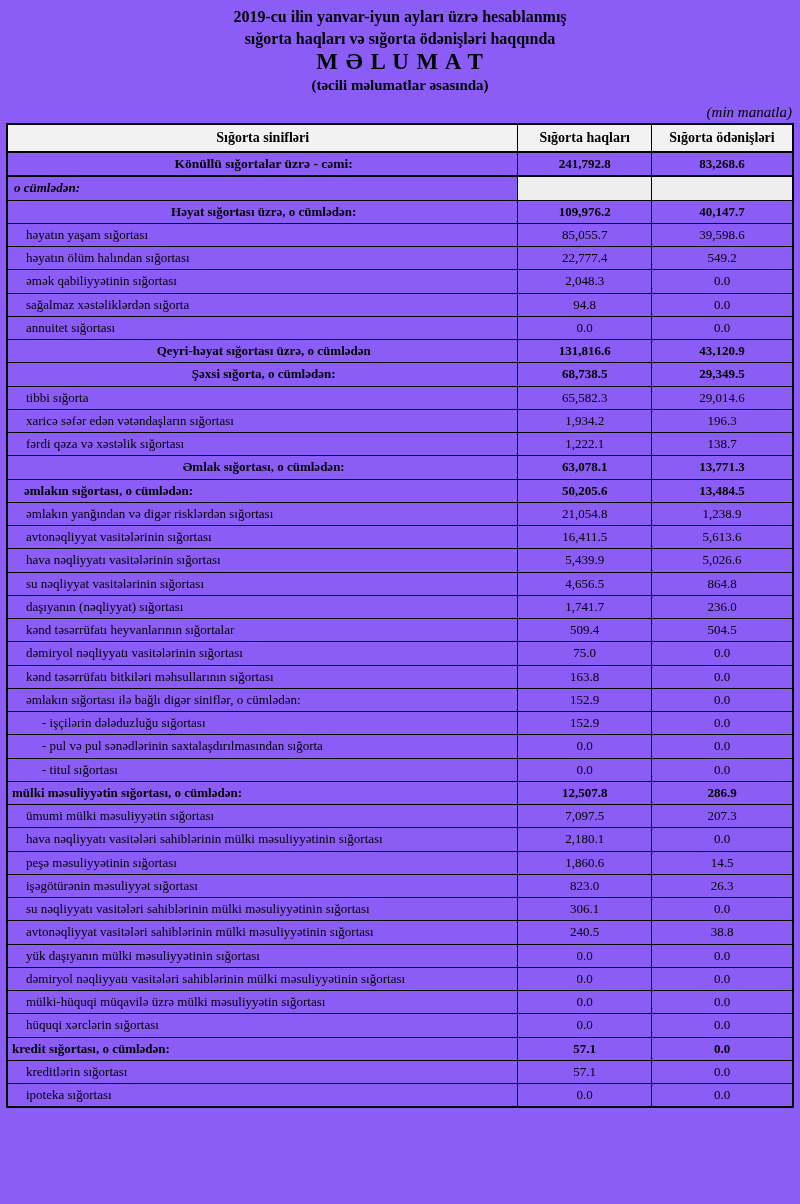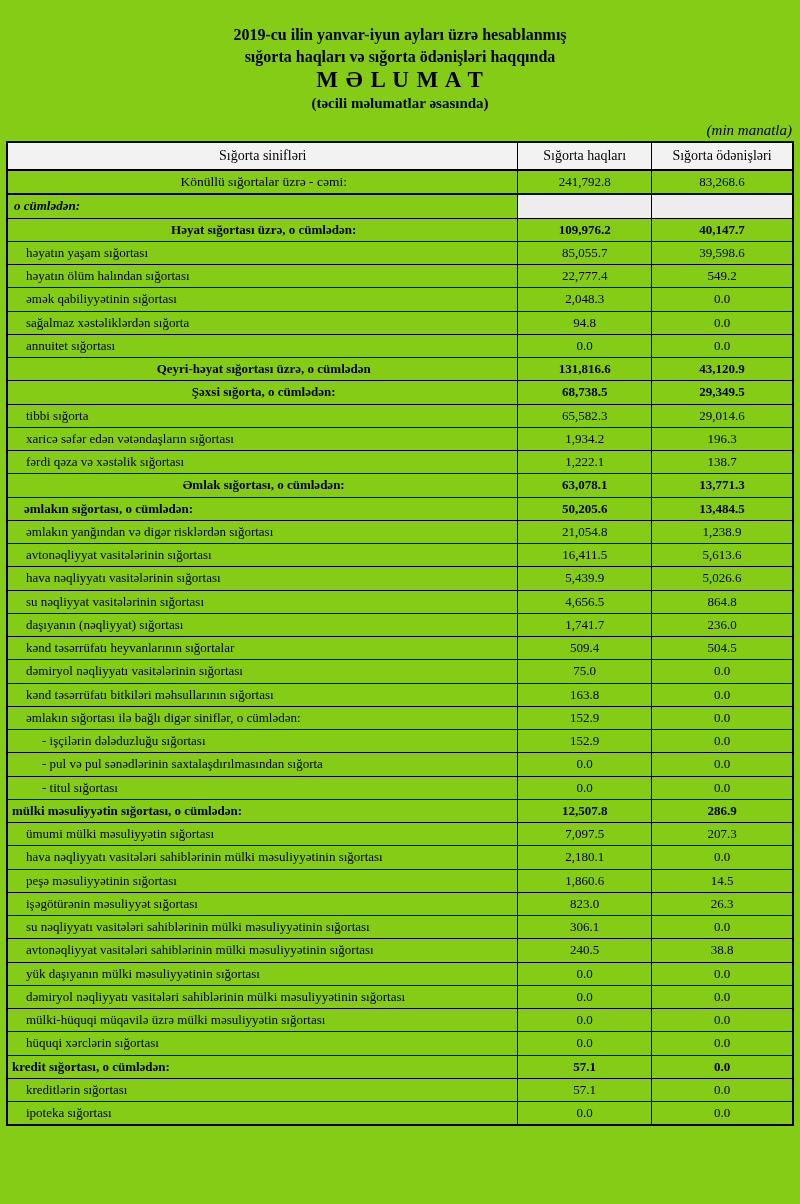--- a/index.html
+++ b/index.html
@@ -6,22 +6,22 @@
     margin: 0;
     padding: 0;
     background: #ffffff;
     color: #000000;
     font-family: "Liberation Serif", "DejaVu Serif", serif;
   }
   .page {
     width: 800px;
     height: 1204px;
     box-sizing: border-box;
-    padding: 22px 6px 4px 6px;
-    background: #84cc16;
+    padding: 4px 6px 4px 6px;
+    background: #8b5cf6;
     overflow: hidden;
   }
   .title-block {
     text-align: center;
     font-weight: bold;
     margin-top: 2px;
   }
   .title-line-1, .title-line-2 {
     font-size: 16px;
     line-height: 22px;
@@ -53,30 +53,30 @@
     line-height: 1.25;
     padding: 3px 6px;
     vertical-align: middle;
     overflow: hidden;
   }
   col.c-label   { width: 65%; }
   col.c-haqlar  { width: 17%; }
   col.c-odenis  { width: 18%; }
   th {
     background: #f2f2f2;
-    font-weight: normal;
+    font-weight: bold;
     text-align: center;
     font-size: 14px;
     padding: 4px 6px;
     border-bottom: 2px solid #000;
   }
   td.num { text-align: center; white-space: nowrap; }
   td.label { text-align: left; padding-left: 8px; }
 
-  tr.row-total td { font-weight: normal; border-bottom: 2px solid #000; }
+  tr.row-total td { font-weight: bold; border-bottom: 2px solid #000; }
   tr.row-total td.label { text-align: center; font-size: 13.5px; }
 
   tr.row-note td.label { font-weight: bold; font-style: italic; padding-left: 6px; }
   tr.row-note td.num { background: #ededed; }
 
   tr.row-group-center td { font-weight: bold; }
   tr.row-group-center td.label { text-align: center; }
 
   tr.row-group-left td { font-weight: bold; }
   tr.row-group-left td.label { padding-left: 4px; }

